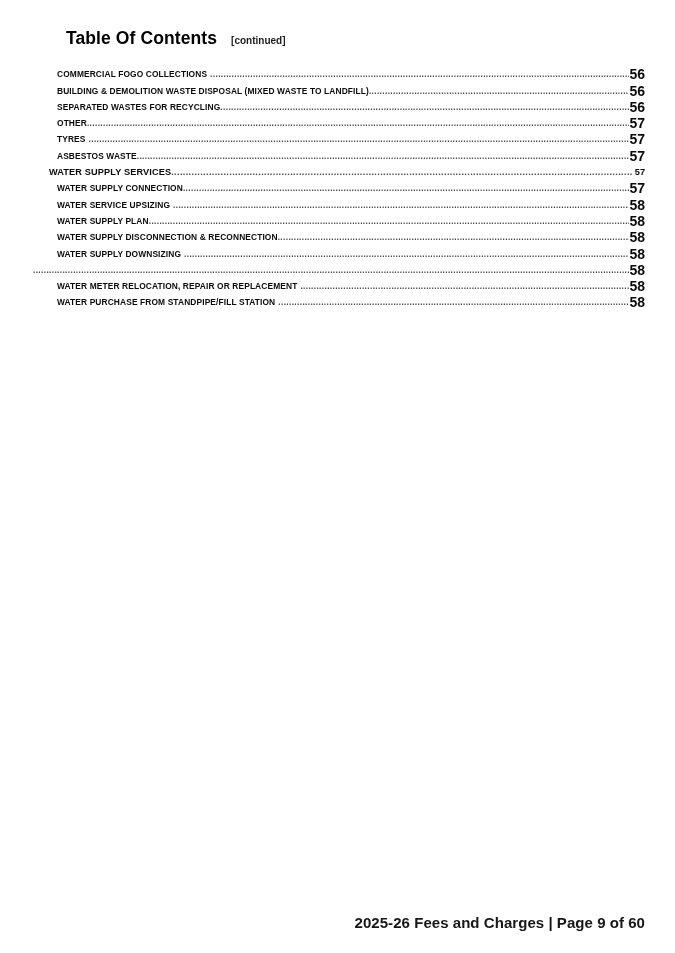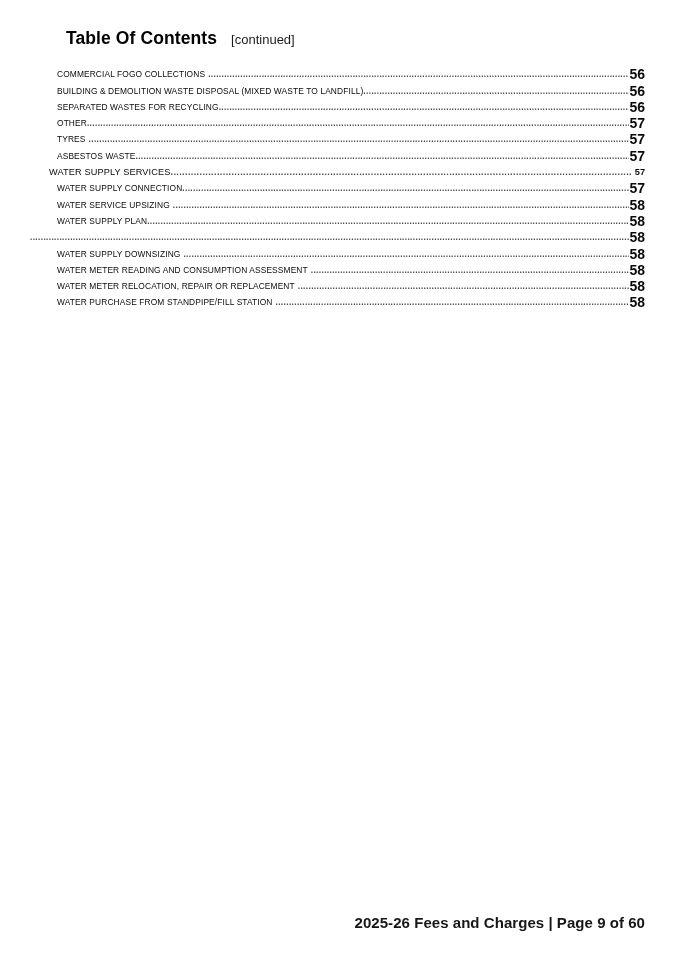--- a/index.html
+++ b/index.html
@@ -34,22 +34,22 @@
     margin-left: 36px;
   }
   .toc-title {
     font-size: 17.5px;
     font-weight: bold;
     letter-spacing: 0.1px;
     color: #000;
     line-height: 1;
   }
   .toc-continued {
-    font-size: 13px;
-    font-weight: normal;
+    font-size: 10px;
+    font-weight: bold;
     color: #1c1c1c;
     line-height: 1;
   }
 
   
   .toc-list {
     position: absolute;
     left: 30px;
     top: 64px;
     width: 615px;
@@ -58,21 +58,21 @@
   .toc-row {
     display: flex;
     align-items: flex-end;
     width: 100%;
     height: 16.3px;
     overflow: hidden;
   }
 
   .toc-label {
     font-size: 8.4px;
-    font-weight: normal;
+    font-weight: bold;
     letter-spacing: 0.12px;
     color: #0a0a0a;
     white-space: nowrap;
     flex: 0 0 auto;
     line-height: 11px;
   }
 
   .toc-dots {
     flex: 1 1 auto;
     overflow: hidden;
@@ -176,30 +176,30 @@
         <span class="toc-label">WATER SERVICE UPSIZING</span>
         <span class="toc-dots"></span>
         <span class="toc-page">58</span>
       </div>
       <div class="toc-row lvl2">
         <span class="toc-label">WATER SUPPLY PLAN</span>
         <span class="toc-dots"></span>
         <span class="toc-page">58</span>
       </div>
       <div class="toc-row lvl2">
+        <span class="toc-label">WATER SUPPLY DISCONNECTION &amp; RECONNECTION</span>
         <span class="toc-dots"></span>
         <span class="toc-page">58</span>
       </div>
       <div class="toc-row lvl2 gap">
         <span class="toc-label">WATER SUPPLY DOWNSIZING</span>
         <span class="toc-dots"></span>
         <span class="toc-page">58</span>
       </div>
       <div class="toc-row lvl2 gap">
-        <span class="toc-label">WATER METER READING AND CONSUMPTION ASSESSMENT</span>
         <span class="toc-dots"></span>
         <span class="toc-page">58</span>
       </div>
       <div class="toc-row lvl2 gap">
         <span class="toc-label">WATER METER RELOCATION, REPAIR OR REPLACEMENT</span>
         <span class="toc-dots"></span>
         <span class="toc-page">58</span>
       </div>
       <div class="toc-row lvl2 gap">
         <span class="toc-label">WATER PURCHASE FROM STANDPIPE/FILL STATION</span>

